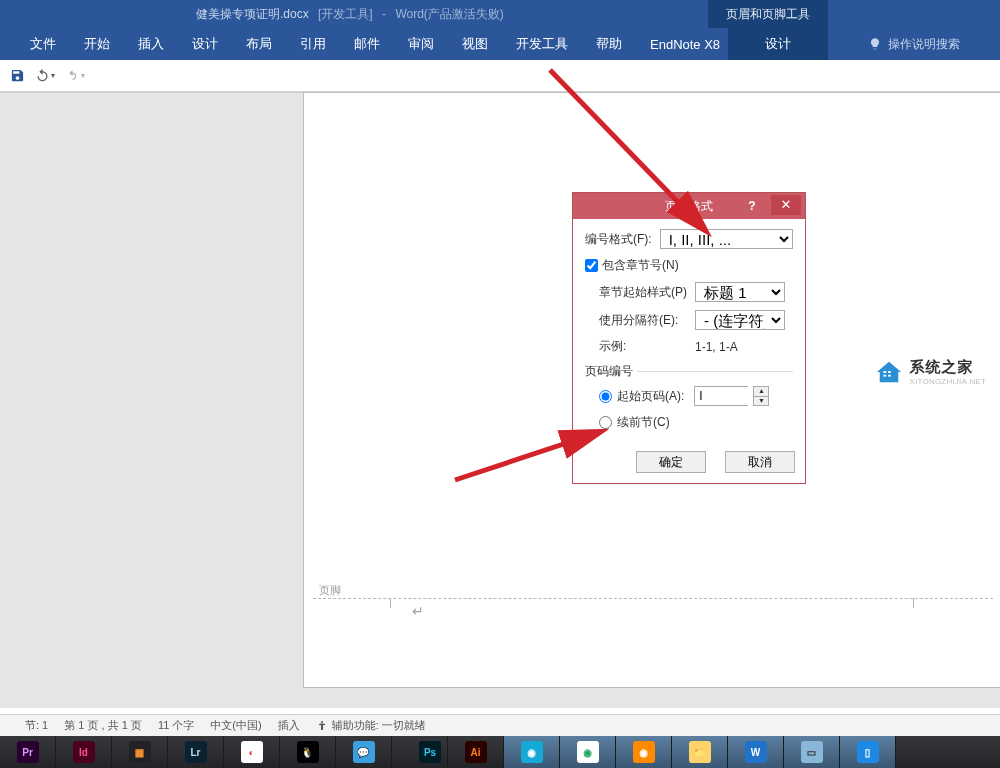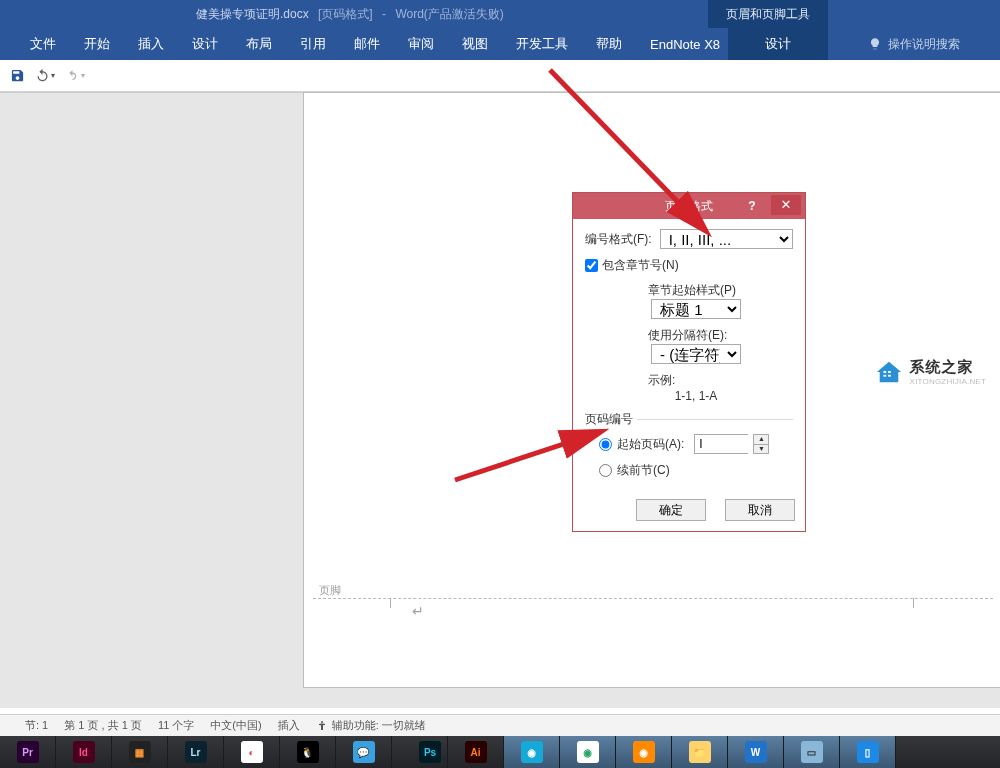--- a/index.html
+++ b/index.html
@@ -29,21 +29,21 @@
 
   .dialog { position: absolute; left: 572px; top: 192px; width: 234px; background: #fff; border: 1px solid #b55059; z-index: 60; font-size: 12px; color: #333; }
   .dialog-title { height: 26px; background: #ca5b66; display: flex; align-items: center; position: relative; }
   .dialog-title .title-text { flex: 1; text-align: center; color: #fff; font-size: 12px; }
   .dialog-title .help { position: absolute; right: 38px; top: 0; width: 30px; height: 26px; color: #fff; font-weight: bold; text-align: center; line-height: 26px; }
   .dialog-title .close { position: absolute; right: 4px; top: 2px; width: 30px; height: 20px; background: #c0444f; color: #fff; text-align: center; line-height: 20px; font-size: 13px; }
   .dialog-body { padding: 10px 12px 6px 12px; }
   .row { display: flex; align-items: center; margin-bottom: 8px; }
   .row .lab { white-space: nowrap; }
   .row select, .row input[type=text] { border: 1px solid #a9a9a9; height: 20px; font-size: 15px; padding: 0 4px; background: #fff; }
-  .indent { margin-left: 14px; flex-direction: column; }
+  .indent { margin-left: 14px; }
   .group-line { display: flex; align-items: center; margin: 6px 0; }
   .group-line::before, .group-line::after { content: ""; flex: 1; border-top: 1px solid #dcdcdc; }
   .group-line span { padding: 0 4px 0 0; white-space: nowrap; }
   .group-line::before { flex: 0; }
   .radio-row { display: flex; align-items: center; margin-bottom: 8px; margin-left: 14px; }
   .radio-row input { margin-right: 5px; }
   .spin-wrap { margin-left: 10px; display: flex; }
   .spin-wrap input { width: 54px; height: 20px; border: 1px solid #a9a9a9; border-right: none; font-size: 12px; padding: 0 4px; text-align: left; }
   .spin-btns { display: flex; flex-direction: column; }
   .spin-btns div { width: 16px; height: 10px; border: 1px solid #a9a9a9; background: #f0f0f0; font-size: 7px; text-align: center; line-height: 8px; }
@@ -64,21 +64,21 @@
   .taskbar .tbitem { width: 56px; height: 32px; display: flex; align-items: center; justify-content: center; border-right: 1px solid #1a1b1d; }
   .taskbar .tbitem.active { background: linear-gradient(#5c7fa0,#3a5773); }
   .app-ico { width: 22px; height: 22px; border-radius: 3px; display: flex; align-items: center; justify-content: center; font-size: 10px; font-weight: bold; color: #fff; font-family: Arial, sans-serif; }
 </style>
 </head>
 <body>
 
 <div class="title-bar">
   <span class="app-title">
     <span>健美操专项证明.docx</span>
-    <span class="title-mid">[页码格式]</span>
+    <span class="title-mid">[开发工具]</span>
     <span class="title-mid">-</span>
     <span class="title-mid">Word(产品激活失败)</span>
   </span>
   <div class="tool-tab">页眉和页脚工具</div>
 </div>
 
 <div class="ribbon-tabs">
   <div class="tab">文件</div>
   <div class="tab">开始</div>
   <div class="tab">插入</div>

